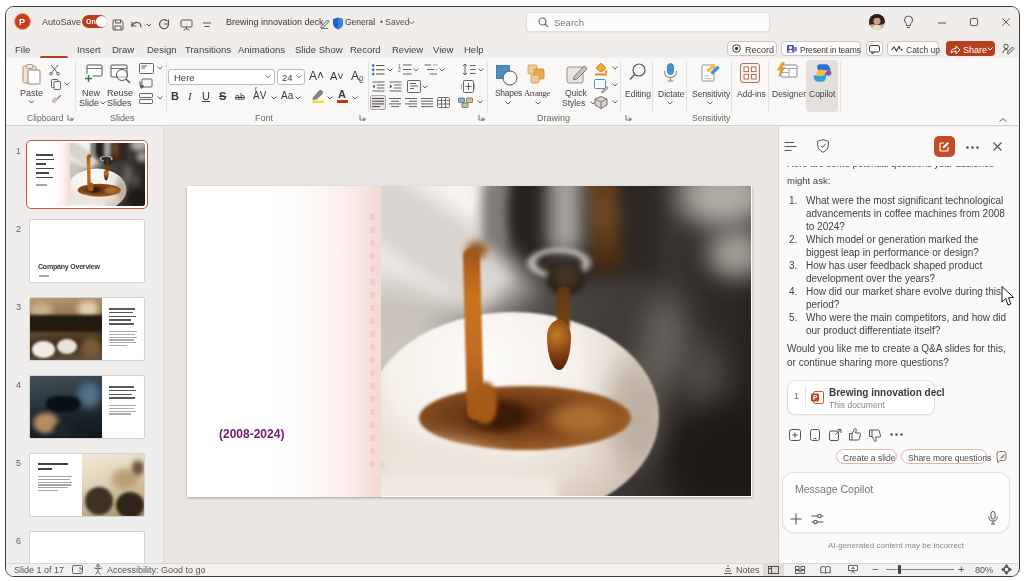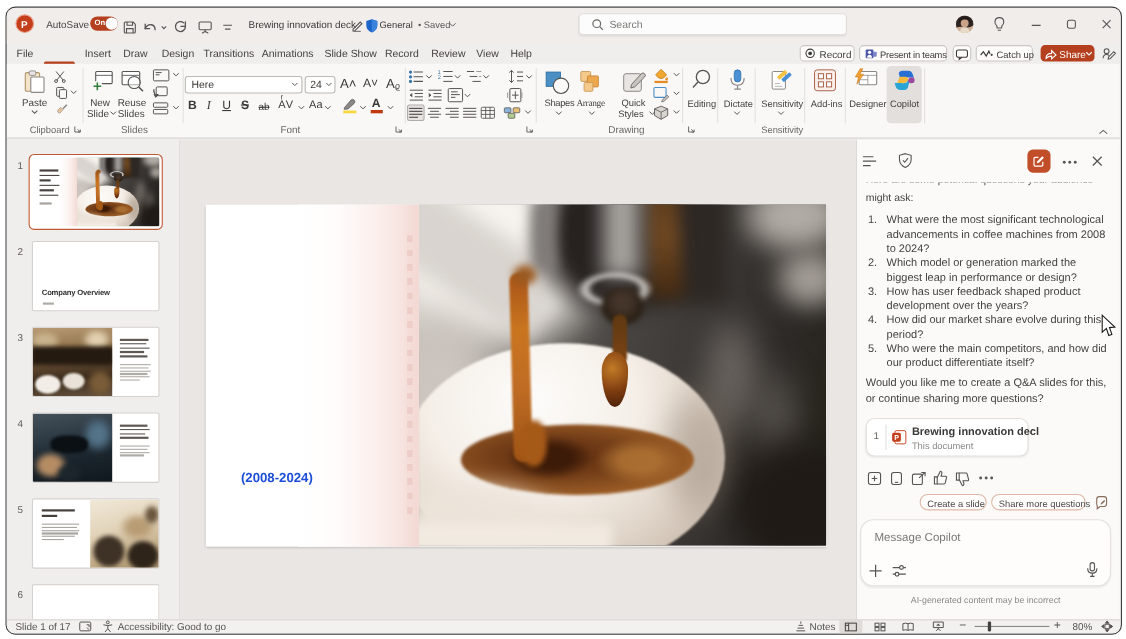--- a/index.html
+++ b/index.html
@@ -414,21 +414,21 @@
 <svg class="a" style="left:612px;top:83px;" width="6" height="4" viewBox="0 0 6 4" fill="none" stroke="#565452" stroke-width="0.9">
         <path d="M0.5 0.5 L3 3 L5.5 0.5"></path>
       </svg>
 <svg class="a" style="left:594px;top:96px;" width="14" height="13" viewBox="0 0 14 13">
  <path d="M7 0.5 L13 3 L13 9 L7 12.5 L1 9 L1 3 Z" fill="#d8d4d0" stroke="#565452" stroke-width="0.8"></path>
  <path d="M1 3 L7 6 L13 3 M7 6 L7 12.5" fill="none" stroke="#565452" stroke-width="0.7"></path>
 </svg>
 <svg class="a" style="left:612px;top:100px;" width="6" height="4" viewBox="0 0 6 4" fill="none" stroke="#565452" stroke-width="0.9">
         <path d="M0.5 0.5 L3 3 L5.5 0.5"></path>
       </svg>
-<div class="t" style="left:537px;top:113px;font-size:9px;color:#696763;margin-left:16px;">Drawing</div>
+<div class="t" style="left:537px;top:113px;font-size:9px;color:#696763;">Drawing</div>
 <svg class="a" style="left:625px;top:114px;" width="7" height="7" viewBox="0 0 7 7" fill="none" stroke="#696763" stroke-width="0.9">
         <path d="M1 1 L1 6 L6 6 M3.5 3.5 L6 6 M6 3.8 L6 6 L3.8 6"></path>
       </svg>
 
 <svg class="a" style="left:629px;top:63px;" width="18" height="18" viewBox="0 0 18 18" fill="none" stroke="#565452" stroke-width="1.2">
  <circle cx="10" cy="7" r="6"></circle>
         <path d="M5.5 11.5 L1 16.5"></path>
 </svg>
 <div class="t" style="left:625px;top:89px;font-size:8.5px;color:#444240;">Editing</div>
 
@@ -598,21 +598,21 @@
     <div class="a" style="left:48px;top:4px;width:16px;height:20px;background:radial-gradient(closest-side,#68543c 50%,rgba(104,84,60,0));filter:blur(2px);"></div>
   </div>
 </div>
 
 <div class="a" style="left:29px;top:531px;width:116px;height:32px;background:#fff;border:1px solid #d4d1cf;border-top-left-radius:2px;border-top-right-radius:2px;border-bottom:none;"></div>
 
 <div class="a" id="canvas" style="left:164px;top:127px;width:614px;height:436px;background:#e9e6e4;"></div>
 <div class="a" id="slide" style="left:187px;top:186px;width:565px;height:311px;background:#fff;box-shadow:0 1px 2.5px rgba(0,0,0,0.3);">
   <div class="a" style="left:84px;top:0;width:111px;height:311px;background:linear-gradient(90deg, #ffffff 0%, #fefbfa 35%, #fbefec 65%, #f7e3df 85%, #f3d9d4 97%, #f5dcd7 100%);"></div>
   <div class="a" style="left:183px;top:28px;width:5px;height:255px;background:repeating-linear-gradient(180deg,rgba(195,95,85,0.13) 0 6px,rgba(240,200,195,0.06) 6px 13px);filter:blur(0.6px);"></div>
-  <div class="t" style="left:32px;top:241px;font-size:12px;font-weight:bold;color:#1d4ed8;">(2008-2024)</div>
+  <div class="t" style="left:32px;top:241px;font-size:12px;font-weight:bold;color:#701a75;">(2008-2024)</div>
   <div class="a" style="left:194px;top:0;">
     <div class="photo-espresso">
       <div class="pep" style="left:-60px;top:-60px;width:250px;height:210px;background:radial-gradient(closest-side,#f7f3ee 55%,rgba(247,243,238,0));filter:blur(10px);"></div>
       <div class="pep" style="left:-40px;top:14px;width:170px;height:70px;background:#d9d4cf;transform:rotate(33deg);filter:blur(9px);"></div>
       <div class="pep" style="left:-55px;top:75px;width:145px;height:190px;background:radial-gradient(closest-side,#ccc5bf 45%,rgba(204,197,191,0));filter:blur(12px);"></div>
       <div class="pep" style="left:285px;top:-30px;width:115px;height:80px;background:radial-gradient(closest-side,#b2aca6 55%,rgba(178,172,166,0));filter:blur(11px);"></div>
       <div class="pep" style="left:318px;top:35px;width:75px;height:65px;background:radial-gradient(closest-side,#a49e98 50%,rgba(164,158,152,0));filter:blur(10px);"></div>
       <div class="pep" style="left:252px;top:90px;width:65px;height:130px;background:radial-gradient(closest-side,rgba(152,145,140,0.5) 40%,rgba(152,145,140,0));filter:blur(12px);"></div>
       <div class="pep" style="left:298px;top:135px;width:55px;height:140px;background:radial-gradient(closest-side,rgba(132,126,120,0.45) 40%,rgba(132,126,120,0));filter:blur(12px);"></div>
       <div class="pep" style="left:268px;top:195px;width:150px;height:150px;background:radial-gradient(closest-side,#1f1a16 55%,rgba(31,26,22,0));filter:blur(11px);"></div>

